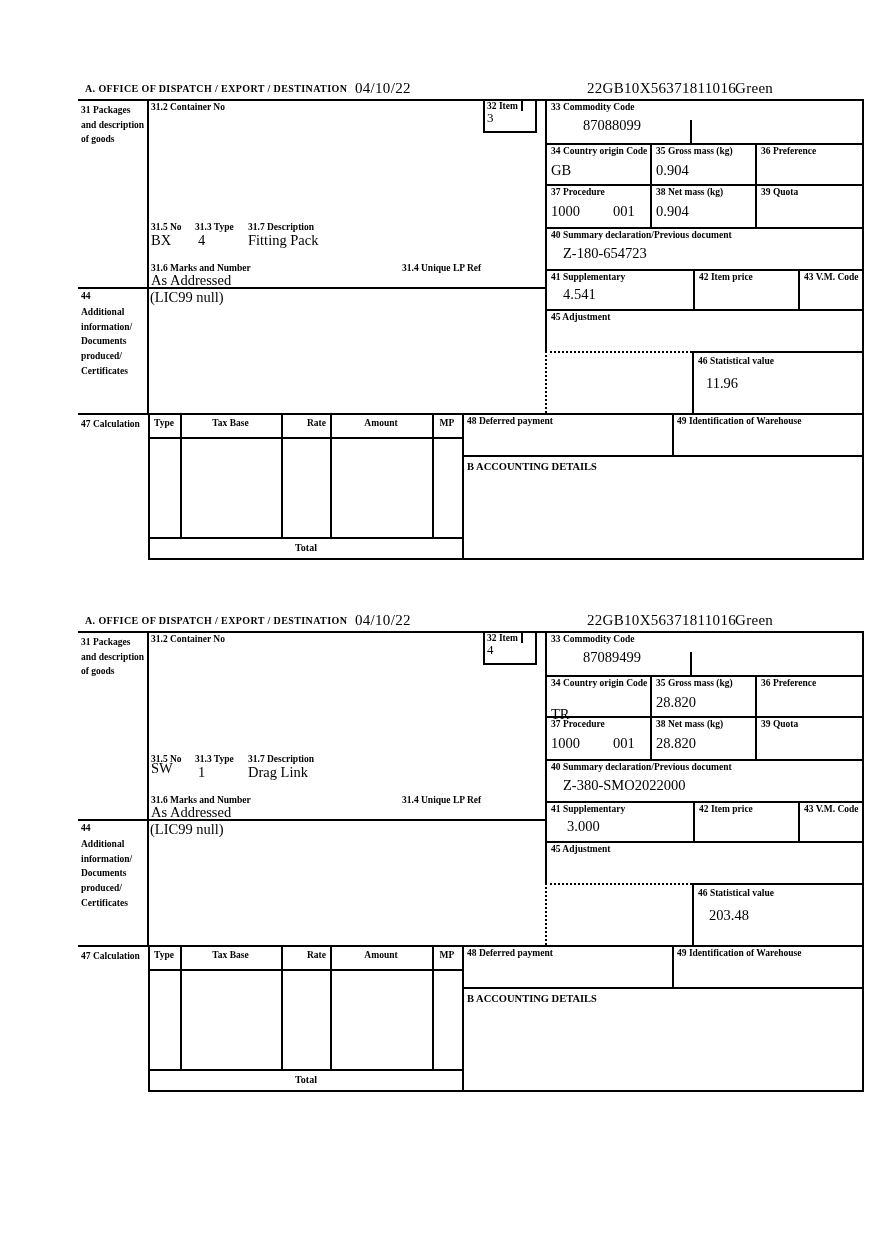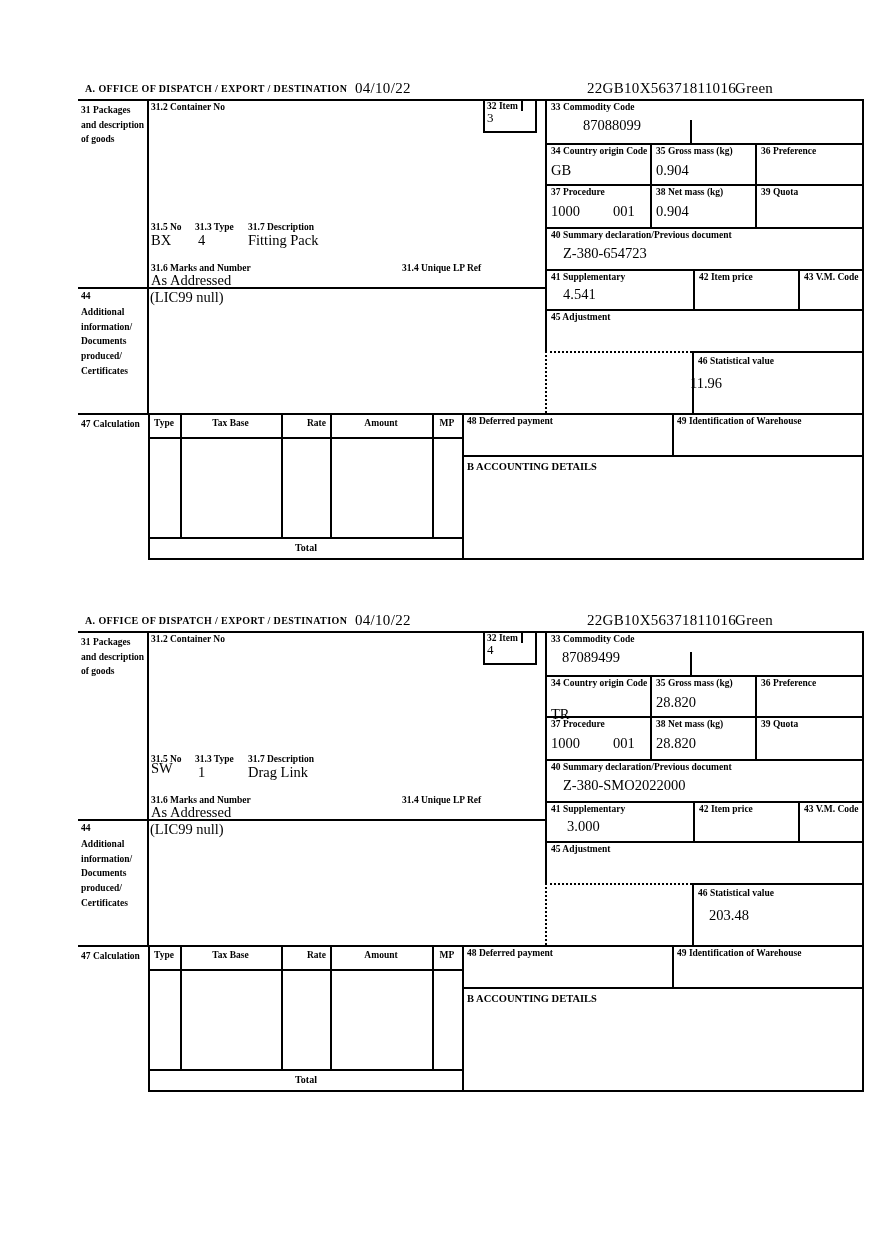--- a/index.html
+++ b/index.html
@@ -68,35 +68,35 @@
     <div class="val" style="left:578px;top:82px">0.904</div>
     <div class="lbl" style="left:683px;top:66px">36 Preference</div>
     <div class="lbl" style="left:473px;top:107px">37 Procedure</div>
     <div class="val" style="left:473px;top:123px">1000</div>
     <div class="val" style="left:535px;top:123px">001</div>
     <div class="lbl" style="left:578px;top:107px">38 Net mass (kg)</div>
     <div class="val" style="left:578px;top:123px">0.904</div>
     <div class="lbl" style="left:683px;top:107px">39 Quota</div>
 
     <div class="lbl" style="left:473px;top:150px">40 Summary declaration/Previous document</div>
-    <div class="val" style="left:485px;top:165px">Z-380-654723</div>
+    <div class="val" style="left:485px;top:165px">Z-180-654723</div>
     <div class="hl" style="left:467px;top:189px;width:319px"></div>
 
     <div class="vl" style="left:615px;top:189px;height:40px"></div>
     <div class="vl" style="left:720px;top:189px;height:40px"></div>
     <div class="lbl" style="left:473px;top:192px">41 Supplementary</div>
     <div class="val" style="left:485px;top:206px">4.541</div>
     <div class="lbl" style="left:621px;top:192px">42 Item price</div>
     <div class="lbl" style="left:726px;top:192px">43 V.M. Code</div>
     <div class="hl" style="left:467px;top:229px;width:319px"></div>
 
     <div class="lbl" style="left:473px;top:232px">45 Adjustment</div>
     <div class="b46"></div>
     <div class="lbl" style="left:620px;top:276px">46 Statistical value</div>
-    <div class="val" style="left:612px;top:295px">11.96</div>
+    <div class="val" style="left:628px;top:295px">11.96</div>
 
     <div class="lbl" style="left:73px;top:142px">31.5 No</div>
     <div class="lbl" style="left:117px;top:142px">31.3 Type</div>
     <div class="lbl" style="left:170px;top:142px">31.7 Description</div>
     <div class="val" style="left:73px;top:152px">BX</div>
     <div class="val" style="left:120px;top:152px">4</div>
     <div class="val" style="left:170px;top:152px">Fitting Pack</div>
 
     <div class="lbl" style="left:73px;top:183px">31.6 Marks and Number</div>
     <div class="lbl" style="left:324px;top:183px">31.4 Unique LP Ref</div>
@@ -149,21 +149,21 @@
     <div class="lbl lblw" style="left:3px;top:23px;width:64px">31 Packages and description of goods</div>
 
     <div class="lbl" style="left:73px;top:22px">31.2 Container No</div>
 
     <div class="b32"></div>
     <div class="vl" style="left:443px;top:19px;height:12px"></div>
     <div class="lbl" style="left:409px;top:21px">32 Item</div>
     <div class="val sm" style="left:409px;top:31px">4</div>
 
     <div class="lbl" style="left:473px;top:22px">33 Commodity Code</div>
-    <div class="val" style="left:484px;top:37px">87089499</div>
+    <div class="val" style="left:505px;top:37px">87089499</div>
     <div class="vl" style="left:612px;top:40px;height:23px"></div>
     <div class="hl" style="left:467px;top:63px;width:319px"></div>
 
     <div class="vl" style="left:572px;top:63px;height:84px"></div>
     <div class="vl" style="left:677px;top:63px;height:84px"></div>
     <div class="hl" style="left:467px;top:104px;width:319px"></div>
     <div class="hl" style="left:467px;top:147px;width:319px"></div>
     <div class="lbl" style="left:473px;top:66px">34 Country origin Code</div>
     <div class="val" style="left:473px;top:94px">TR</div>
     <div class="lbl" style="left:578px;top:66px">35 Gross mass (kg)</div>

